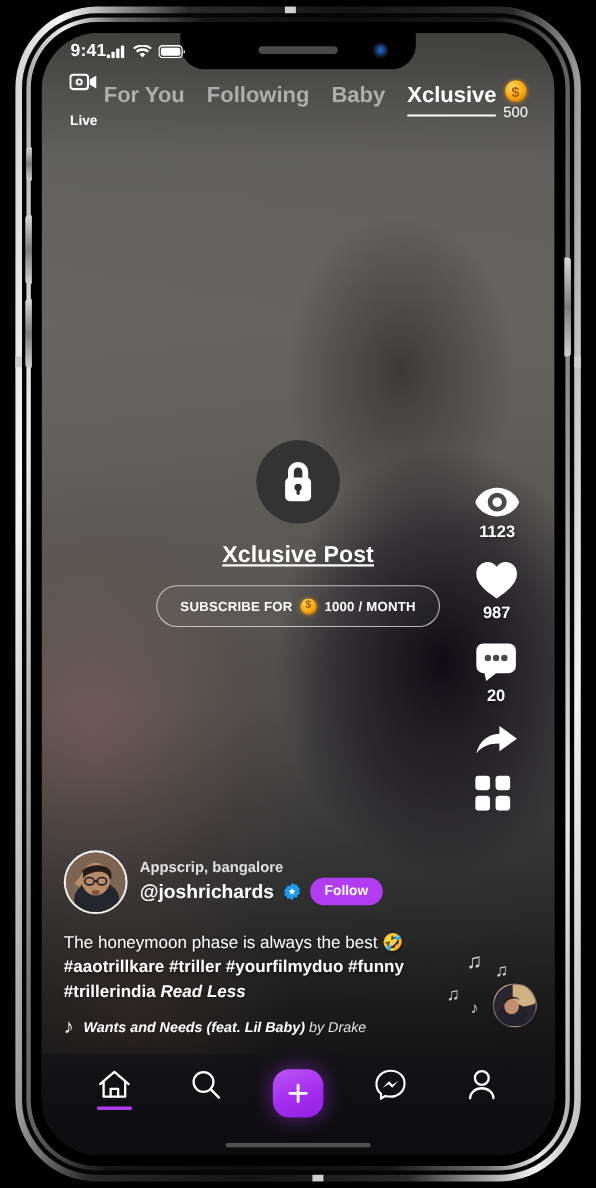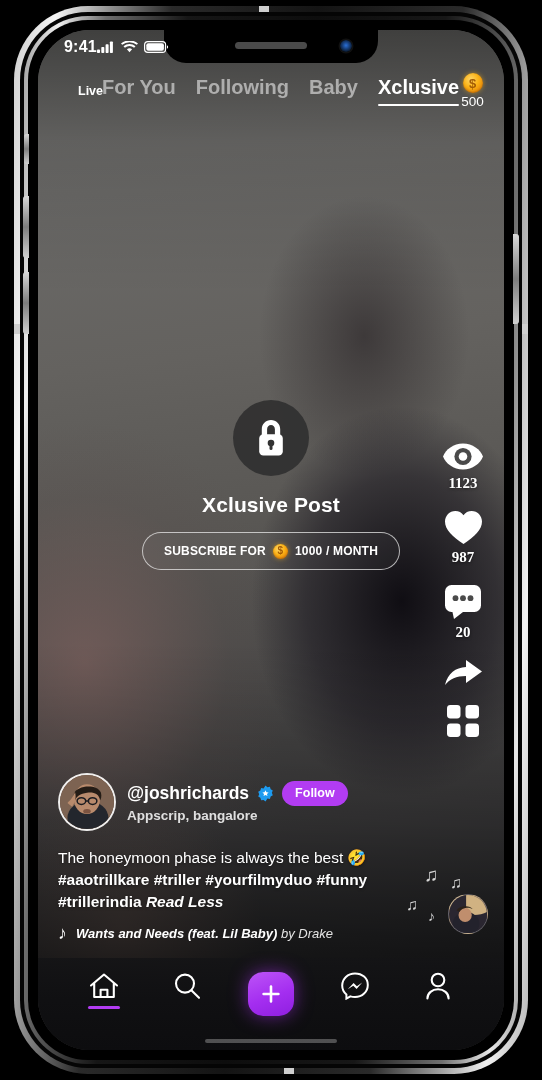--- a/index.html
+++ b/index.html
@@ -110,21 +110,21 @@
   }
   #status-time { font-size:16px; font-weight:600; letter-spacing:0.2px; }
   #status-icons { display:flex; align-items:center; gap:6px; }
 
   
   #top-bar {
     position:absolute; left:0; right:0; top:33px; height:56px;
     display:flex; align-items:center; z-index:30;
     padding:0 18px 0 20px;
   }
-  #live-button { display:flex; flex-direction:row; align-items:center; gap:20px; width:44px; }
+  #live-button { display:flex; flex-direction:column; align-items:center; gap:20px; width:44px; }
   #live-label { color:#fff; font-size:12.5px; font-weight:700; }
   #tab-list { flex:1; display:flex; align-items:flex-start; justify-content:center; gap:20px; padding-bottom:2px; }
   .tab-item { position:relative; padding:2px 0 7px; cursor:pointer; }
   .tab-label { font-size:20px; font-weight:700; color:rgba(210,210,210,0.72); white-space:nowrap; }
   .tab-item.active .tab-label { color:#fff; }
   .tab-underline { position:absolute; left:0; right:0; bottom:0; height:2px; background:#fff; border-radius:1px; }
   #coin-wallet { display:flex; flex-direction:column; align-items:center; gap:1px; width:42px; }
   #coin-balance { color:#fff; font-size:13.5px; font-weight:400; }
 
   .coin {
@@ -146,36 +146,36 @@
   
   #locked-overlay {
     position:absolute; left:0; right:0; top:370px; z-index:25;
     display:flex; flex-direction:column; align-items:center;
   }
   #lock-circle {
     width:76px; height:76px; border-radius:50%;
     background:rgba(48,48,48,0.93);
     display:flex; align-items:center; justify-content:center;
   }
-  #locked-title { margin-top:17px; color:#fff; font-size:21px; font-weight:700; letter-spacing:0.1px; }
+  #locked-title { margin-top:17px; color:#fff; font-size:21px; font-weight:700; letter-spacing:0.1px;text-decoration:underline; }
   .pay-button {
     margin-top:16px; width:258px; height:38px; border-radius:20px;
     border:1.3px solid rgba(232,232,232,0.75);
     background:rgba(255,255,255,0.035);
     display:flex; align-items:center; justify-content:center; gap:7px;
     color:#fff; font-size:12.5px; font-weight:700; letter-spacing:0.45px;
     cursor:pointer;
   }
   #subscribe-button { font-size:12px; letter-spacing:0.2px; margin-top:15px; }
   .pay-amount { font-weight:700; }
 
   
   #action-rail {
     position:absolute; right:10px; top:412px; width:62px; z-index:30;
-    display:flex; flex-direction:column; align-items:center; gap:18px;font-family:Liberation Serif, serif;
+    display:flex; flex-direction:column; align-items:flex-start; gap:18px;
   }
   .action-item { display:flex; flex-direction:column; align-items:center; gap:4px; cursor:pointer; }
   .action-count { color:#fff; font-size:15px; font-weight:700; text-shadow:0 1px 3px rgba(0,0,0,0.5); }
 
   
   #post-info { position:absolute; left:0; right:0; bottom:108px; z-index:30; padding:0 18px 0 20px; }
   #author-row { display:flex; align-items:center; gap:11px; }
   #avatar {
     width:58px; height:58px; border-radius:50%;
     border:2px solid rgba(255,255,255,0.92);
@@ -401,29 +401,29 @@
             <ellipse cx="29" cy="26" rx="14" ry="16" fill="#b88a6c"></ellipse>
             <path d="M15 20c3-9 25-11 29-1 1 4 0 7-1 8-1-7-7-9-14-8-7 1-12 4-13 9-1-2-1.6-5-1-8z" fill="#241c16"></path>
             <ellipse cx="23" cy="28" rx="4.6" ry="3.6" fill="none" stroke="#1c1c20" stroke-width="1.6"></ellipse>
             <ellipse cx="35" cy="28" rx="4.6" ry="3.6" fill="none" stroke="#1c1c20" stroke-width="1.6"></ellipse>
             <path d="M27.6 28h3.8" stroke="#1c1c20" stroke-width="1.6"></path>
             <path d="M8 30c3-3 7-7 8-12 2 6 0 12-3 16z" fill="#b88a6c"></path>
             <ellipse cx="29" cy="39" rx="4" ry="2.4" fill="#7c5340"></ellipse>
           </svg>
         </div>
         <div id="author-meta">
+          <div id="author-location">Appscrip, bangalore</div>
           <div id="author-line">
             <span id="author-handle">@joshrichards</span>
             <svg id="verified-badge" viewBox="0 0 24 24">
               <path d="M12 0.8l2.7 2.2 3.5-.4 1.1 3.3 3 1.9-1.3 3.3 1.3 3.3-3 1.9-1.1 3.3-3.5-.4L12 23.2l-2.7-2.2-3.5.4-1.1-3.3-3-1.9L3 12.9 1.7 9.6l3-1.9 1.1-3.3 3.5.4z" fill="#1d9bf0"></path>
               <path d="M12 7.4l1.35 2.85 3.05.35-2.3 2.05.65 3-2.75-1.6-2.75 1.6.65-3-2.3-2.05 3.05-.35z" fill="#fff"></path>
             </svg>
             <button id="follow-button">Follow</button>
           </div>
-          <div id="author-location">Appscrip, bangalore</div>
         </div>
       </div>
 
       <div id="caption">
         <span>The honeymoon phase is always the best 🤣</span>
         <span id="caption-hashtags">#aaotrillkare #triller #yourfilmyduo #funny #trillerindia</span>
         <span id="caption-readless">Read Less</span>
       </div>
 
       <div id="music-row">

